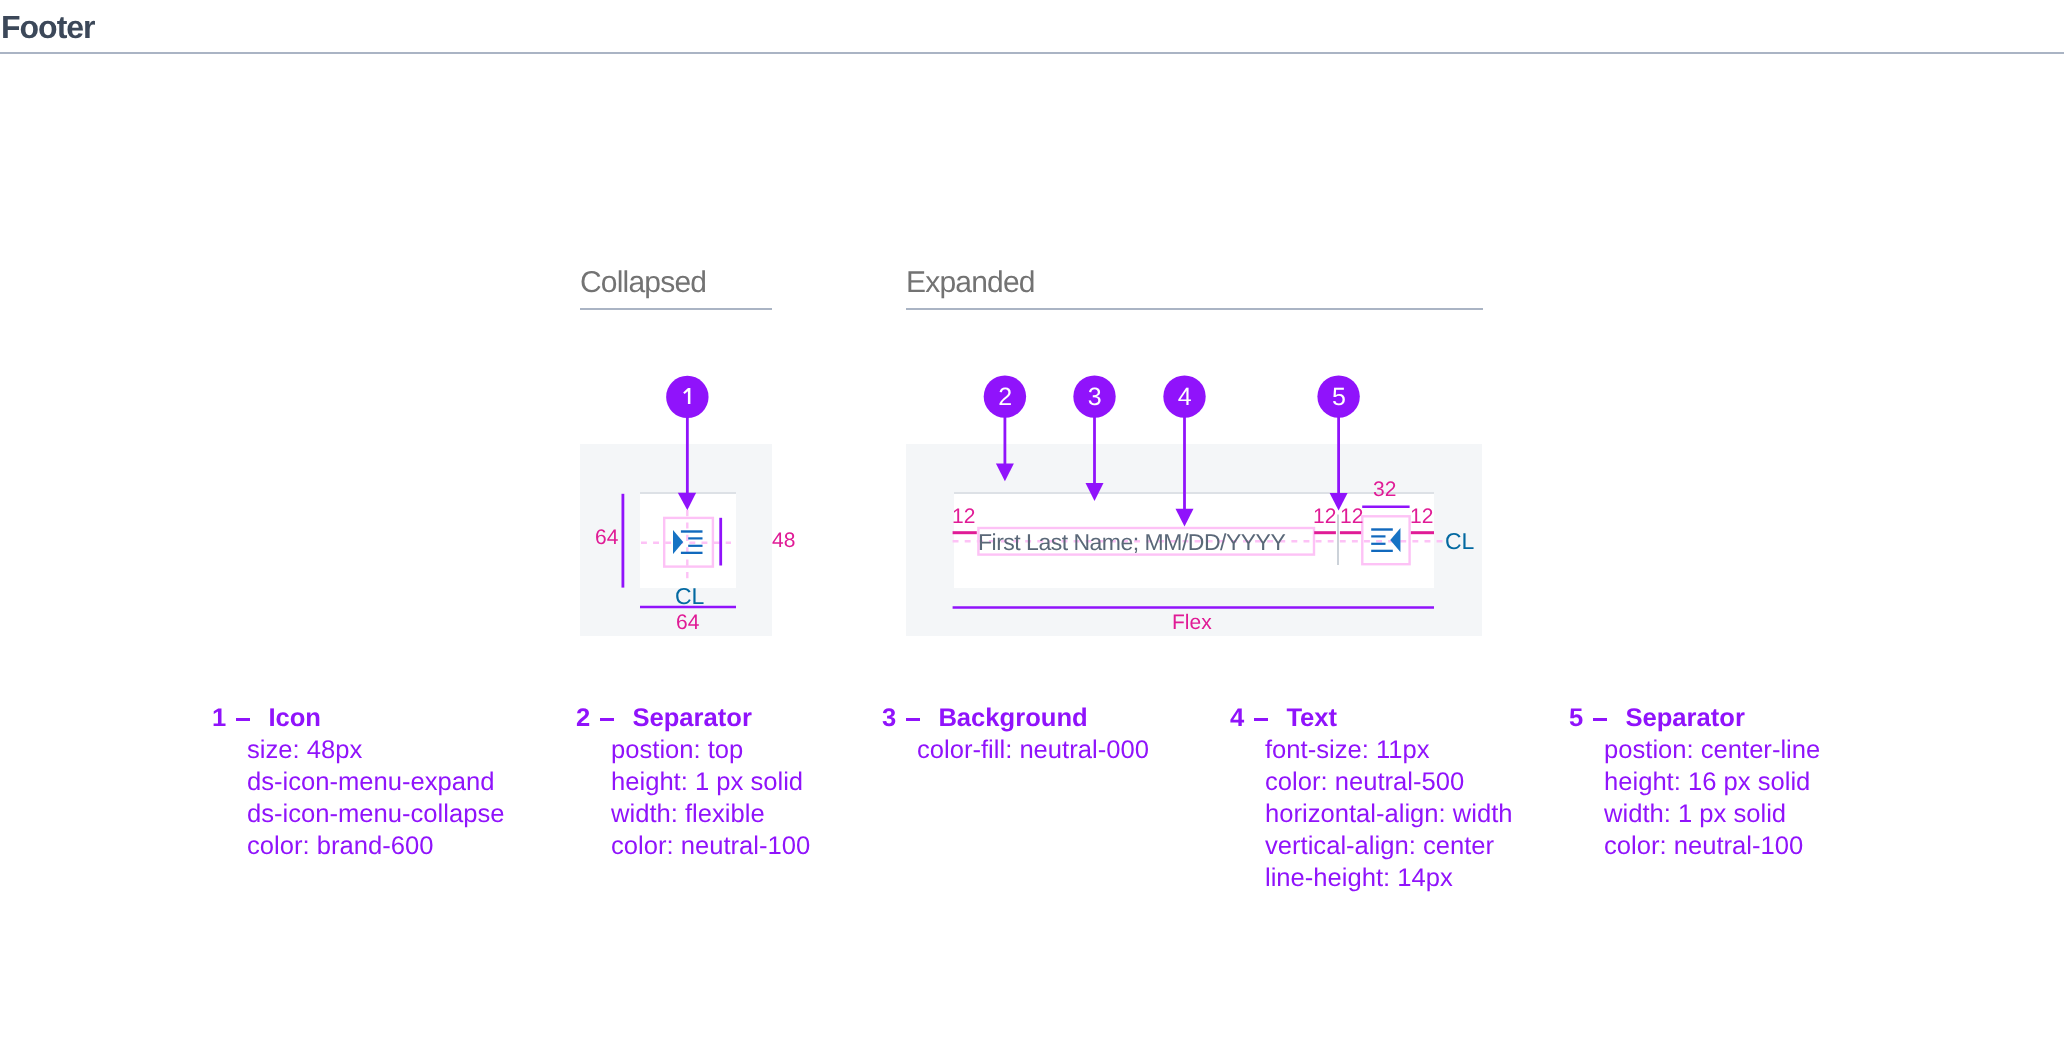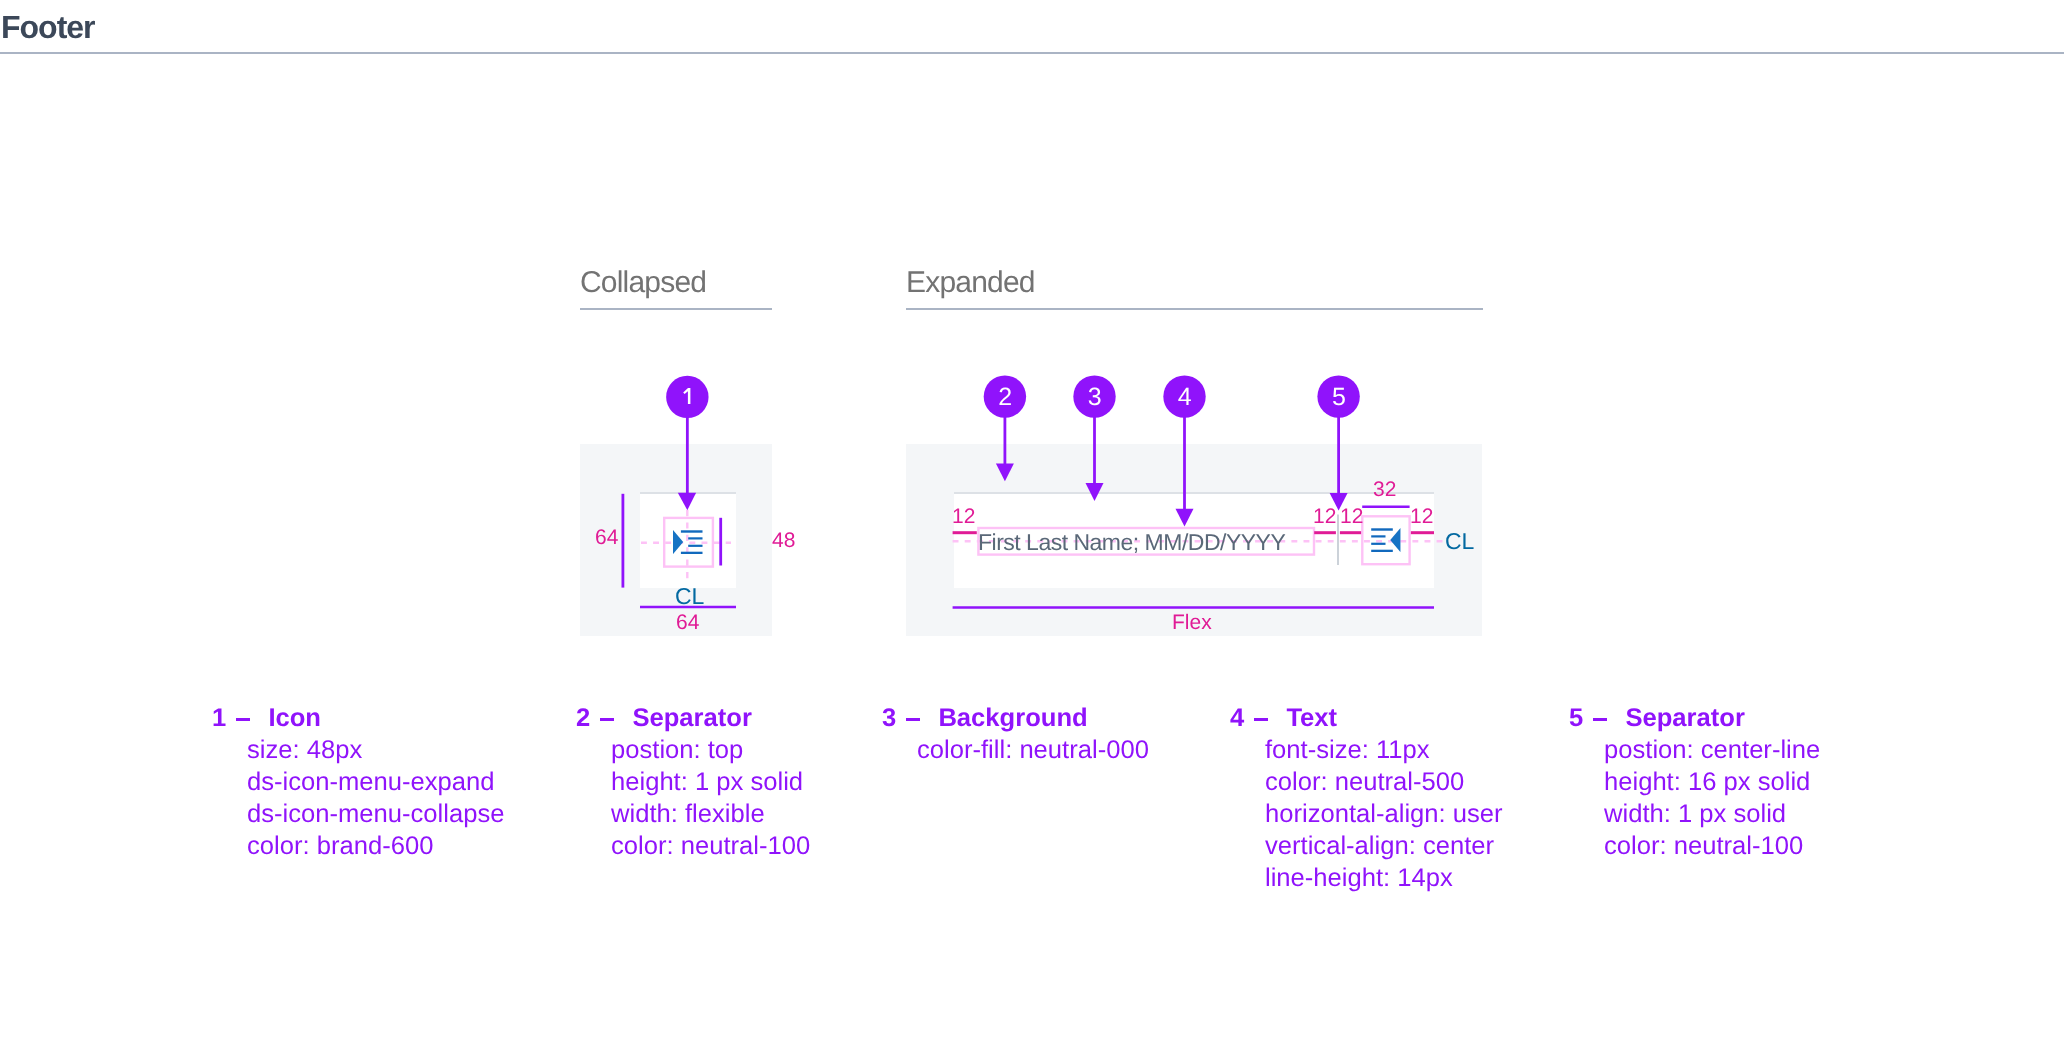--- a/index.html
+++ b/index.html
@@ -189,21 +189,21 @@
 
   <div class="legend" style="left:1230px;top:706px;">
     <div class="lg-head">
         <span class="lg-num">4</span>
         <span class="lg-dash">–</span>
         <span class="lg-title">Text</span>
       </div>
     <div class="lg-body">
       <div class="lg-line">font-size: 11px</div>
       <div class="lg-line">color: neutral-500</div>
-      <div class="lg-line">horizontal-align: user</div>
+      <div class="lg-line">horizontal-align: width</div>
       <div class="lg-line">vertical-align: center</div>
       <div class="lg-line">line-height: 14px</div>
     </div>
   </div>
 
   <div class="legend" style="left:1569px;top:706px;">
     <div class="lg-head">
         <span class="lg-num">5</span>
         <span class="lg-dash">–</span>
         <span class="lg-title">Separator</span>

